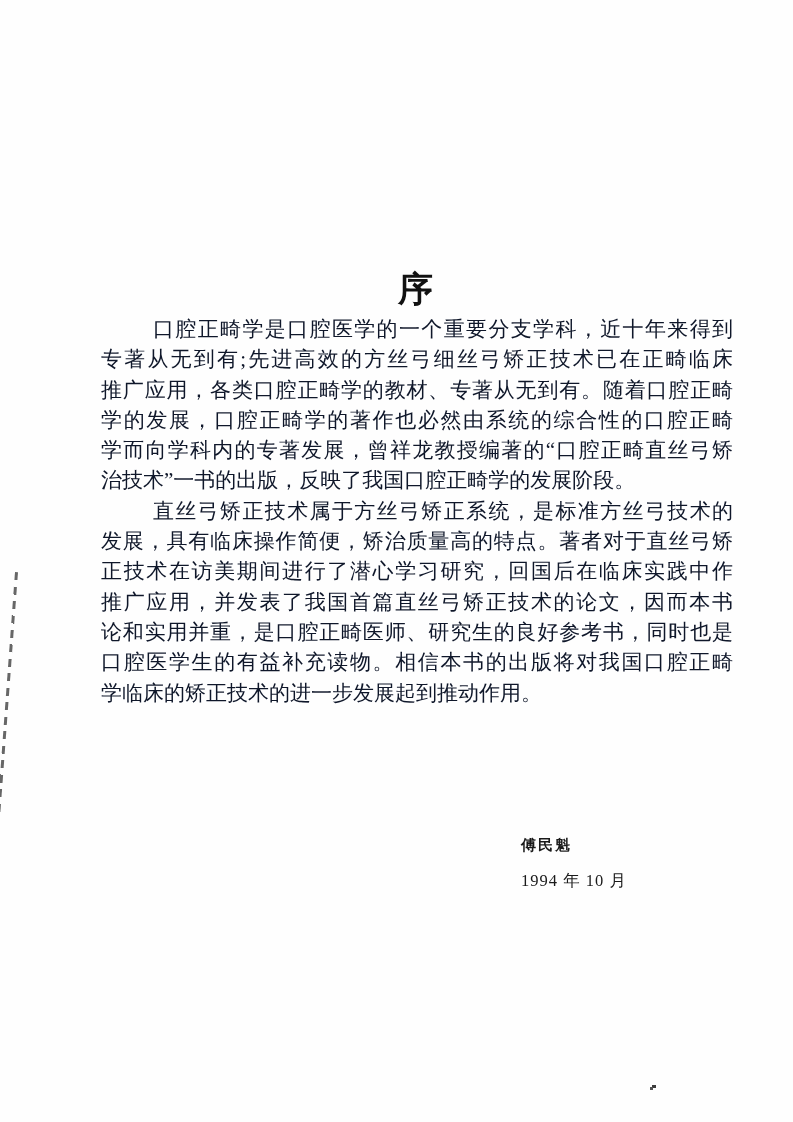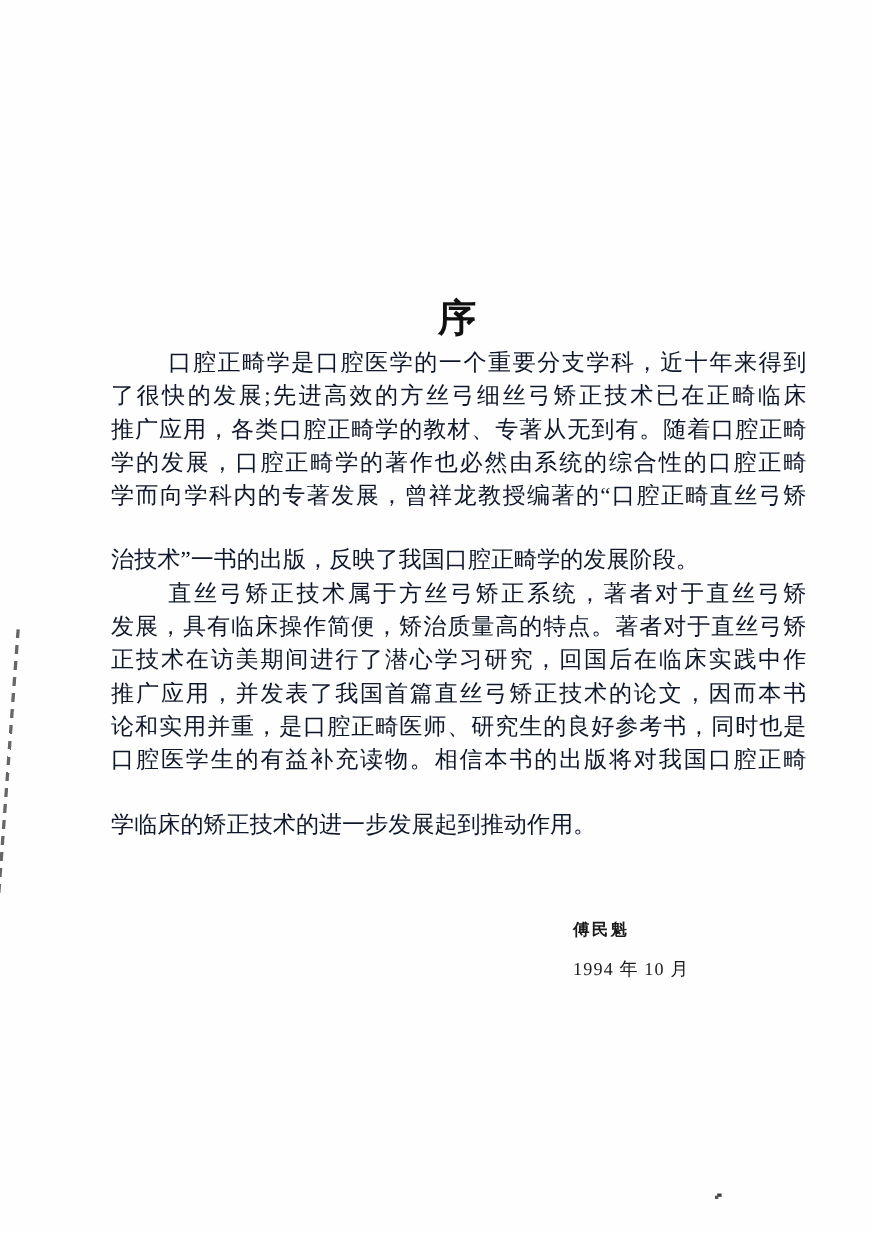--- a/index.html
+++ b/index.html
@@ -46,21 +46,20 @@
     white-space: nowrap;
     height: 30.3px;
     overflow: visible;
   }
   .text-line.indent {
     text-indent: 52px;
   }
   .text-line.para-end {
     text-align-last: left;
     white-space: normal;
-    margin-top: 28px;
   }
   .signature-block {
     position: absolute;
     left: 521px;
     top: 836px;
     color: #1a1a1a;
   }
   .signature-name {
     font-size: 15px;
     letter-spacing: 2px;
@@ -107,28 +106,28 @@
 </head>
 <body>
 
 <div class="page">
 
   <h1 class="preface-title">序</h1>
 
   <div class="preface-body">
     <div class="paragraph">
       <div class="text-line indent">口腔正畸学是口腔医学的一个重要分支学科，近十年来得到</div>
-      <div class="text-line">了很快的发展;先进高效的方丝弓细丝弓矫正技术已在正畸临床</div>
+      <div class="text-line">专著从无到有;先进高效的方丝弓细丝弓矫正技术已在正畸临床</div>
       <div class="text-line">推广应用，各类口腔正畸学的教材、专著从无到有。随着口腔正畸</div>
       <div class="text-line">学的发展，口腔正畸学的著作也必然由系统的综合性的口腔正畸</div>
       <div class="text-line">学而向学科内的专著发展，曾祥龙教授编著的“口腔正畸直丝弓矫</div>
       <div class="text-line para-end">治技术”一书的出版，反映了我国口腔正畸学的发展阶段。</div>
     </div>
     <div class="paragraph">
-      <div class="text-line indent">直丝弓矫正技术属于方丝弓矫正系统，著者对于直丝弓矫</div>
+      <div class="text-line indent">直丝弓矫正技术属于方丝弓矫正系统，是标准方丝弓技术的</div>
       <div class="text-line">发展，具有临床操作简便，矫治质量高的特点。著者对于直丝弓矫</div>
       <div class="text-line">正技术在访美期间进行了潜心学习研究，回国后在临床实践中作</div>
       <div class="text-line">推广应用，并发表了我国首篇直丝弓矫正技术的论文，因而本书</div>
       <div class="text-line">论和实用并重，是口腔正畸医师、研究生的良好参考书，同时也是</div>
       <div class="text-line">口腔医学生的有益补充读物。相信本书的出版将对我国口腔正畸</div>
       <div class="text-line para-end">学临床的矫正技术的进一步发展起到推动作用。</div>
     </div>
   </div>
 
   <div class="signature-block">

